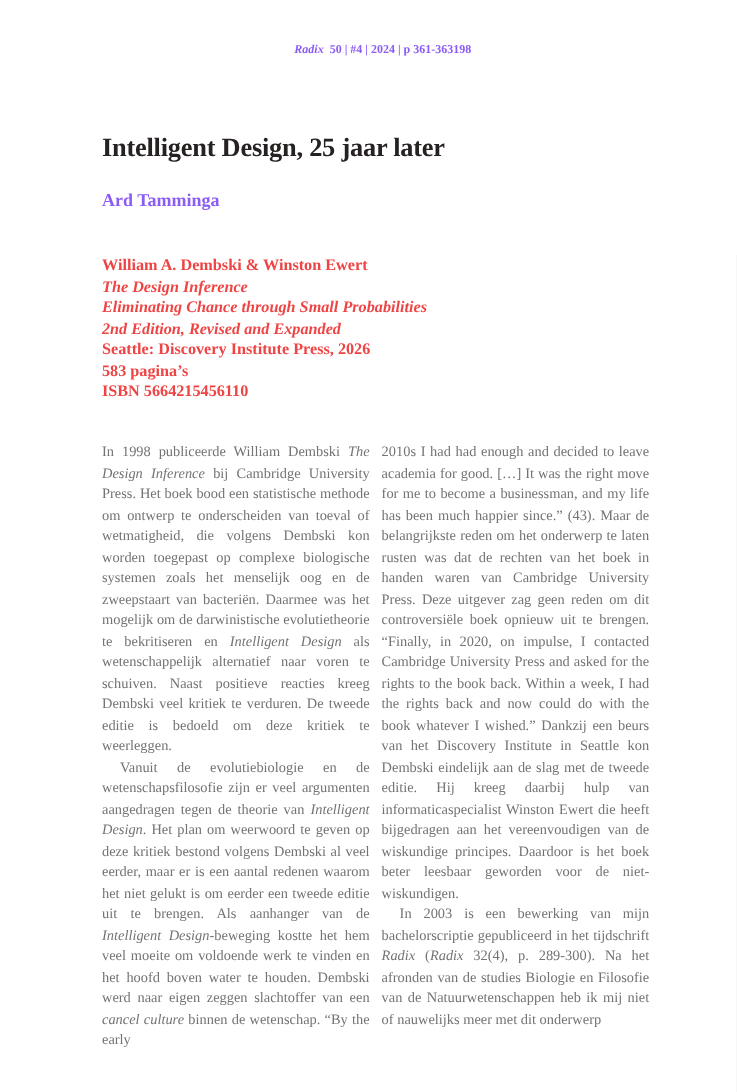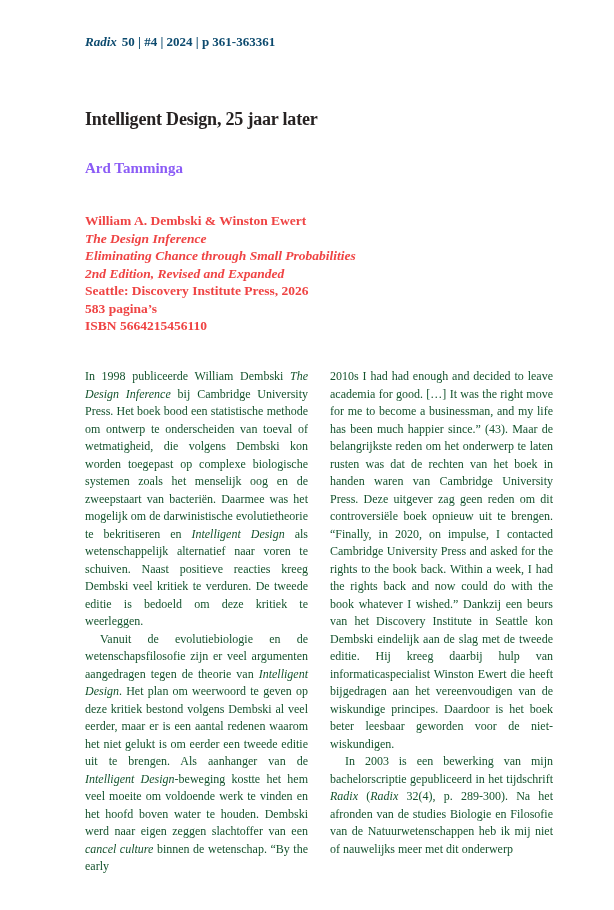--- a/index.html
+++ b/index.html
@@ -13,38 +13,38 @@
     overflow: hidden;
   }
 
   
   .header {
     position: absolute;
     top: 34px;
     left: 85px;
     width: 468px;
     display: flex;
-    justify-content: flex-start;
+    justify-content: center;
     align-items: baseline;
-    color: #0c4a6e;
+    color: #8b5cf6;
     font-weight: bold;
-    font-size: 13px;
+    font-size: 10px;
     line-height: 15px;
   }
   .journal-name { font-style: italic; margin-right: 5px; }
 
   
   .article-title {
     position: absolute;
     top: 92px;
     left: 85px;
     width: 468px;
     color: #262222;
     font-weight: bold;
-    font-size: 18px;
+    font-size: 22px;
     line-height: 31px;
     letter-spacing: -0.2px;
   }
   .author-name {
     position: absolute;
     top: 159px;
     left: 85px;
     width: 468px;
     color: #8b5cf6;
     font-weight: bold;
@@ -65,40 +65,40 @@
   }
   .book-info .it { font-style: italic; }
 
   
   .article-body {
     position: absolute;
     top: 368px;
     left: 85px;
     width: 468px;
     display: flex;
-    gap: 22px;
-    color: #14532d;
+    gap: 10px;
+    color: #737373;
     font-size: 12px;
     line-height: 17.5px;
   }
   .body-col { width: 223px; text-align: justify; }
   .body-col p { margin: 0; }
   .body-col p.indent { text-indent: 15px; }
   .body-col em { font-style: italic; }
 </style>
 </head>
 <body>
 
 <div class="page">
 
   <div class="header">
     <div>
       <span class="journal-name">Radix</span><span>50 | #4 | 2024 | p 361-363</span>
     </div>
-    <div>361</div>
+    <div>198</div>
   </div>
 
   <h1 class="article-title">Intelligent Design, 25 jaar later</h1>
 
   <div class="author-name">Ard Tamminga</div>
 
   <div class="book-info">
     <div>William A. Dembski &amp; Winston Ewert</div>
     <div class="it">The Design Inference</div>
     <div class="it">Eliminating Chance through Small Probabilities</div>

